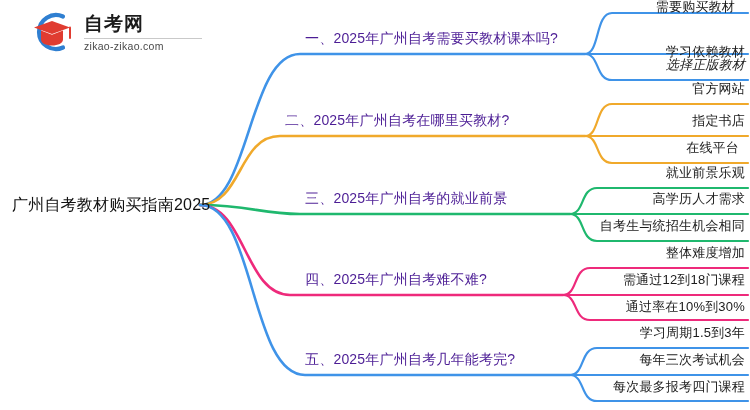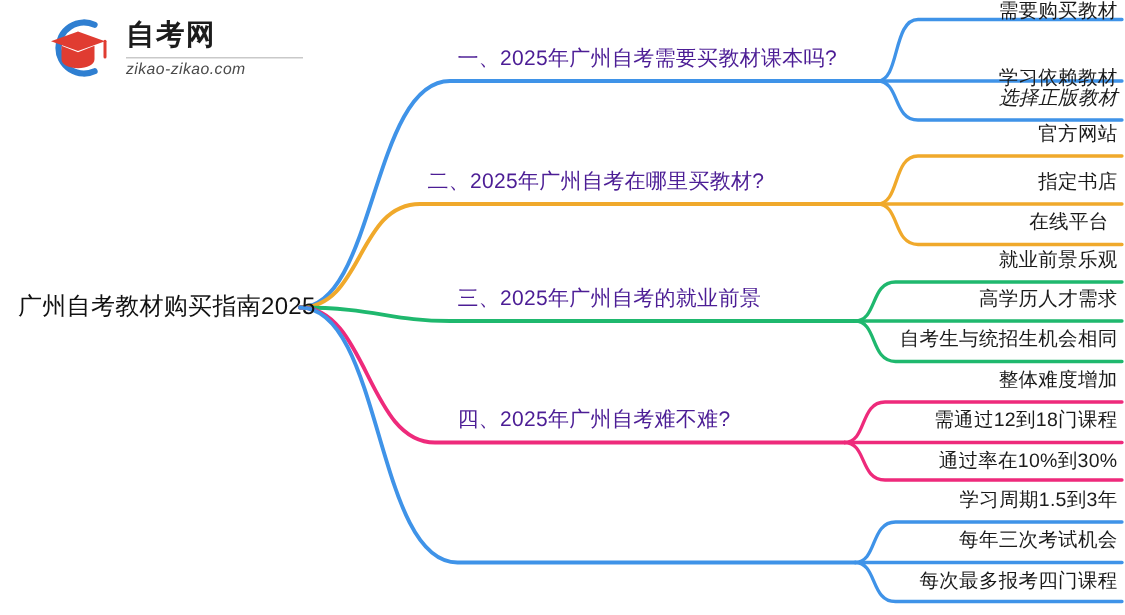--- a/index.html
+++ b/index.html
@@ -49,21 +49,20 @@
     width: 118px;
     height: 1px;
     background: #c9c9c9;
     margin: 3px 0 2px 0;
   }
   #logo-url {
     font-size: 10.5px;
     color: #4a4a4a;
     letter-spacing: 0.3px;
     line-height: 1.1;
-    font-style: italic;
   }
 
   
   #map-svg {
     position: absolute;
     left: 0;
     top: 0;
     width: 750px;
     height: 410px;
   }
@@ -155,35 +154,36 @@
     <path d="M570,375 L748,375" fill="none" stroke="#3f93e8" stroke-width="2.2" stroke-linecap="round"></path>
     <path d="M570,375 C585,375 580,401 597,401 L748,401" fill="none" stroke="#3f93e8" stroke-width="2.2" stroke-linecap="round"></path>
   </g>
 </svg>
 
 <div id="labels">
 
   <div class="node-text" id="root-label">广州自考教材购买指南2025</div>
 
   <div class="node-text branch-label" style="left:305px; top:31px;">一、2025年广州自考需要买教材课本吗?</div>
-  <div class="node-text leaf-label" style="right:5px; top:0px; left:auto;">需要购买教材</div>
+  <div class="node-text leaf-label" style="right:15px; top:0px; left:auto;">需要购买教材</div>
   <div class="node-text leaf-label" style="right:5px; top:45px; left:auto;text-align:center;">学习依赖教材</div>
   <div class="node-text leaf-label" style="right:5px; top:58px; left:auto;font-style:italic;">选择正版教材</div>
 
   <div class="node-text branch-label" style="left:285px; top:113px;">二、2025年广州自考在哪里买教材?</div>
   <div class="node-text leaf-label" style="right:5px; top:82px; left:auto;">官方网站</div>
   <div class="node-text leaf-label" style="right:5px; top:114px; left:auto;">指定书店</div>
   <div class="node-text leaf-label" style="right:11px; top:141px; left:auto;">在线平台</div>
 
   <div class="node-text branch-label" style="left:305px; top:191px;">三、2025年广州自考的就业前景</div>
   <div class="node-text leaf-label" style="right:5px; top:166px; left:auto;">就业前景乐观</div>
   <div class="node-text leaf-label" style="right:5px; top:192px; left:auto;">高学历人才需求</div>
   <div class="node-text leaf-label" style="right:5px; top:219px; left:auto;">自考生与统招生机会相同</div>
 
   <div class="node-text branch-label" style="left:305px; top:272px;">四、2025年广州自考难不难?</div>
   <div class="node-text leaf-label" style="right:5px; top:246px; left:auto;">整体难度增加</div>
   <div class="node-text leaf-label" style="right:5px; top:273px; left:auto;">需通过12到18门课程</div>
   <div class="node-text leaf-label" style="right:5px; top:300px; left:auto;">通过率在10%到30%</div>
 
+  <div class="node-text branch-label" style="left:305px; top:352px;">五、2025年广州自考几年能考完?</div>
   <div class="node-text leaf-label" style="right:5px; top:326px; left:auto;">学习周期1.5到3年</div>
   <div class="node-text leaf-label" style="right:5px; top:380px; left:auto;">每次最多报考四门课程</div>
   <div class="node-text leaf-label" style="right:5px; top:353px; left:auto;">每年三次考试机会</div>
 </div>
 
 </body></html>

